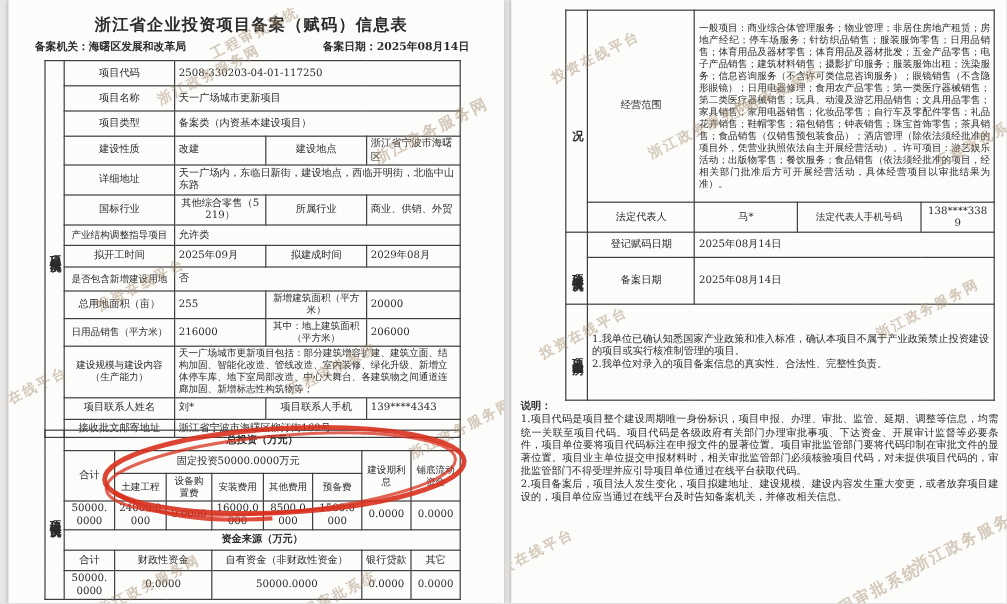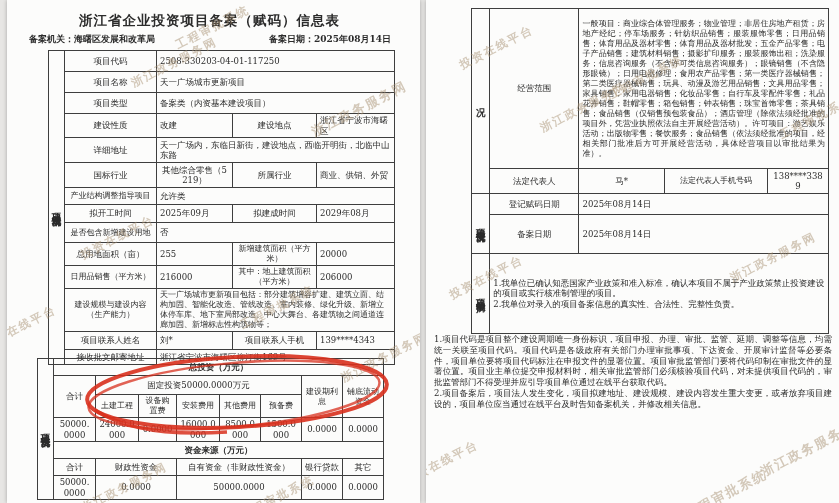--- a/index.html
+++ b/index.html
@@ -25,21 +25,21 @@
   td { border:1px solid #3e3e3e; padding:1px 3px; font-size:8.5px; line-height:10.5px;
        overflow:hidden; vertical-align:middle; word-break:break-all; }
   .glabel { writing-mode:vertical-lr; text-orientation:upright; text-align:center;
        letter-spacing:1px; font-size:9.5px; font-weight:bold; padding:0 1px; line-height:12px; }
   .lbl { text-align:center; }
   .val { text-align:left; }
   .ctr { text-align:center; }
   .small { font-size:8px; line-height:10px; }
   .pre { white-space:pre-line; }
 
-  #t1 { position:absolute; left:41px; top:50px; width:346px;border-radius:31px; }
+  #t1 { position:absolute; left:30px; top:50px; width:346px;border-radius:31px; }
   #t2 { position:absolute; left:30px; top:358px; width:346px; }
   #t3 { position:absolute; left:45px; top:8px; width:358px; }
 
   .notes { position:absolute; left:8px; top:334px; width:398px;
     font-size:8.5px; line-height:10.8px; text-align:justify; word-break:break-all; }
   .notes .nt { font-weight:bold; }
 
   .wm { position:absolute; color:rgba(167,144,112,0.48); font-size:11.5px; font-weight:bold;
     letter-spacing:2px; white-space:nowrap; transform:rotate(-27deg); pointer-events:none; z-index:5; }
   .wm.big { font-size:13px; }
@@ -249,20 +249,21 @@
     </tr>
     <tr style="height:80px">
       <td class="glabel">项目单位声明</td>
       <td class="val pre" colspan="4">1.我单位已确认知悉国家产业政策和准入标准，确认本项目不属于产业政策禁止投资建设的项目或实行核准制管理的项目。
 2.我单位对录入的项目备案信息的真实性、合法性、完整性负责。</td>
     </tr>
   </tbody>
     </table>
 
   <div class="notes">
+    <div class="nt">说明：</div>
     <div>1.项目代码是项目整个建设周期唯一身份标识，项目申报、办理、审批、监管、延期、调整等信息，均需统一关联至项目代码。项目代码是各级政府有关部门办理审批事项、下达资金、开展审计监督等必要条件，项目单位要将项目代码标注在申报文件的显著位置。项目审批监管部门要将代码印制在审批文件的显著位置。项目业主单位提交申报材料时，相关审批监管部门必须核验项目代码，对未提供项目代码的，审批监管部门不得受理并应引导项目单位通过在线平台获取代码。</div>
     <div>2.项目备案后，项目法人发生变化，项目拟建地址、建设规模、建设内容发生重大变更，或者放弃项目建设的，项目单位应当通过在线平台及时告知备案机关，并修改相关信息。</div>
   </div>
 
   <span class="wm" style="left:30px; top:40px;">投资在线平台</span>
   <span class="wm" style="left:110px; top:100px;">浙江政务服务网</span>
   <span class="wm" style="left:180px; top:70px;">工程审批系统</span>
   <span class="wm" style="left:350px; top:110px;">工程审批系统</span>
   <span class="wm" style="left:300px; top:250px;">浙江政务服务网</span>
   <span class="wm" style="left:20px; top:270px;">投资在线平台</span>

